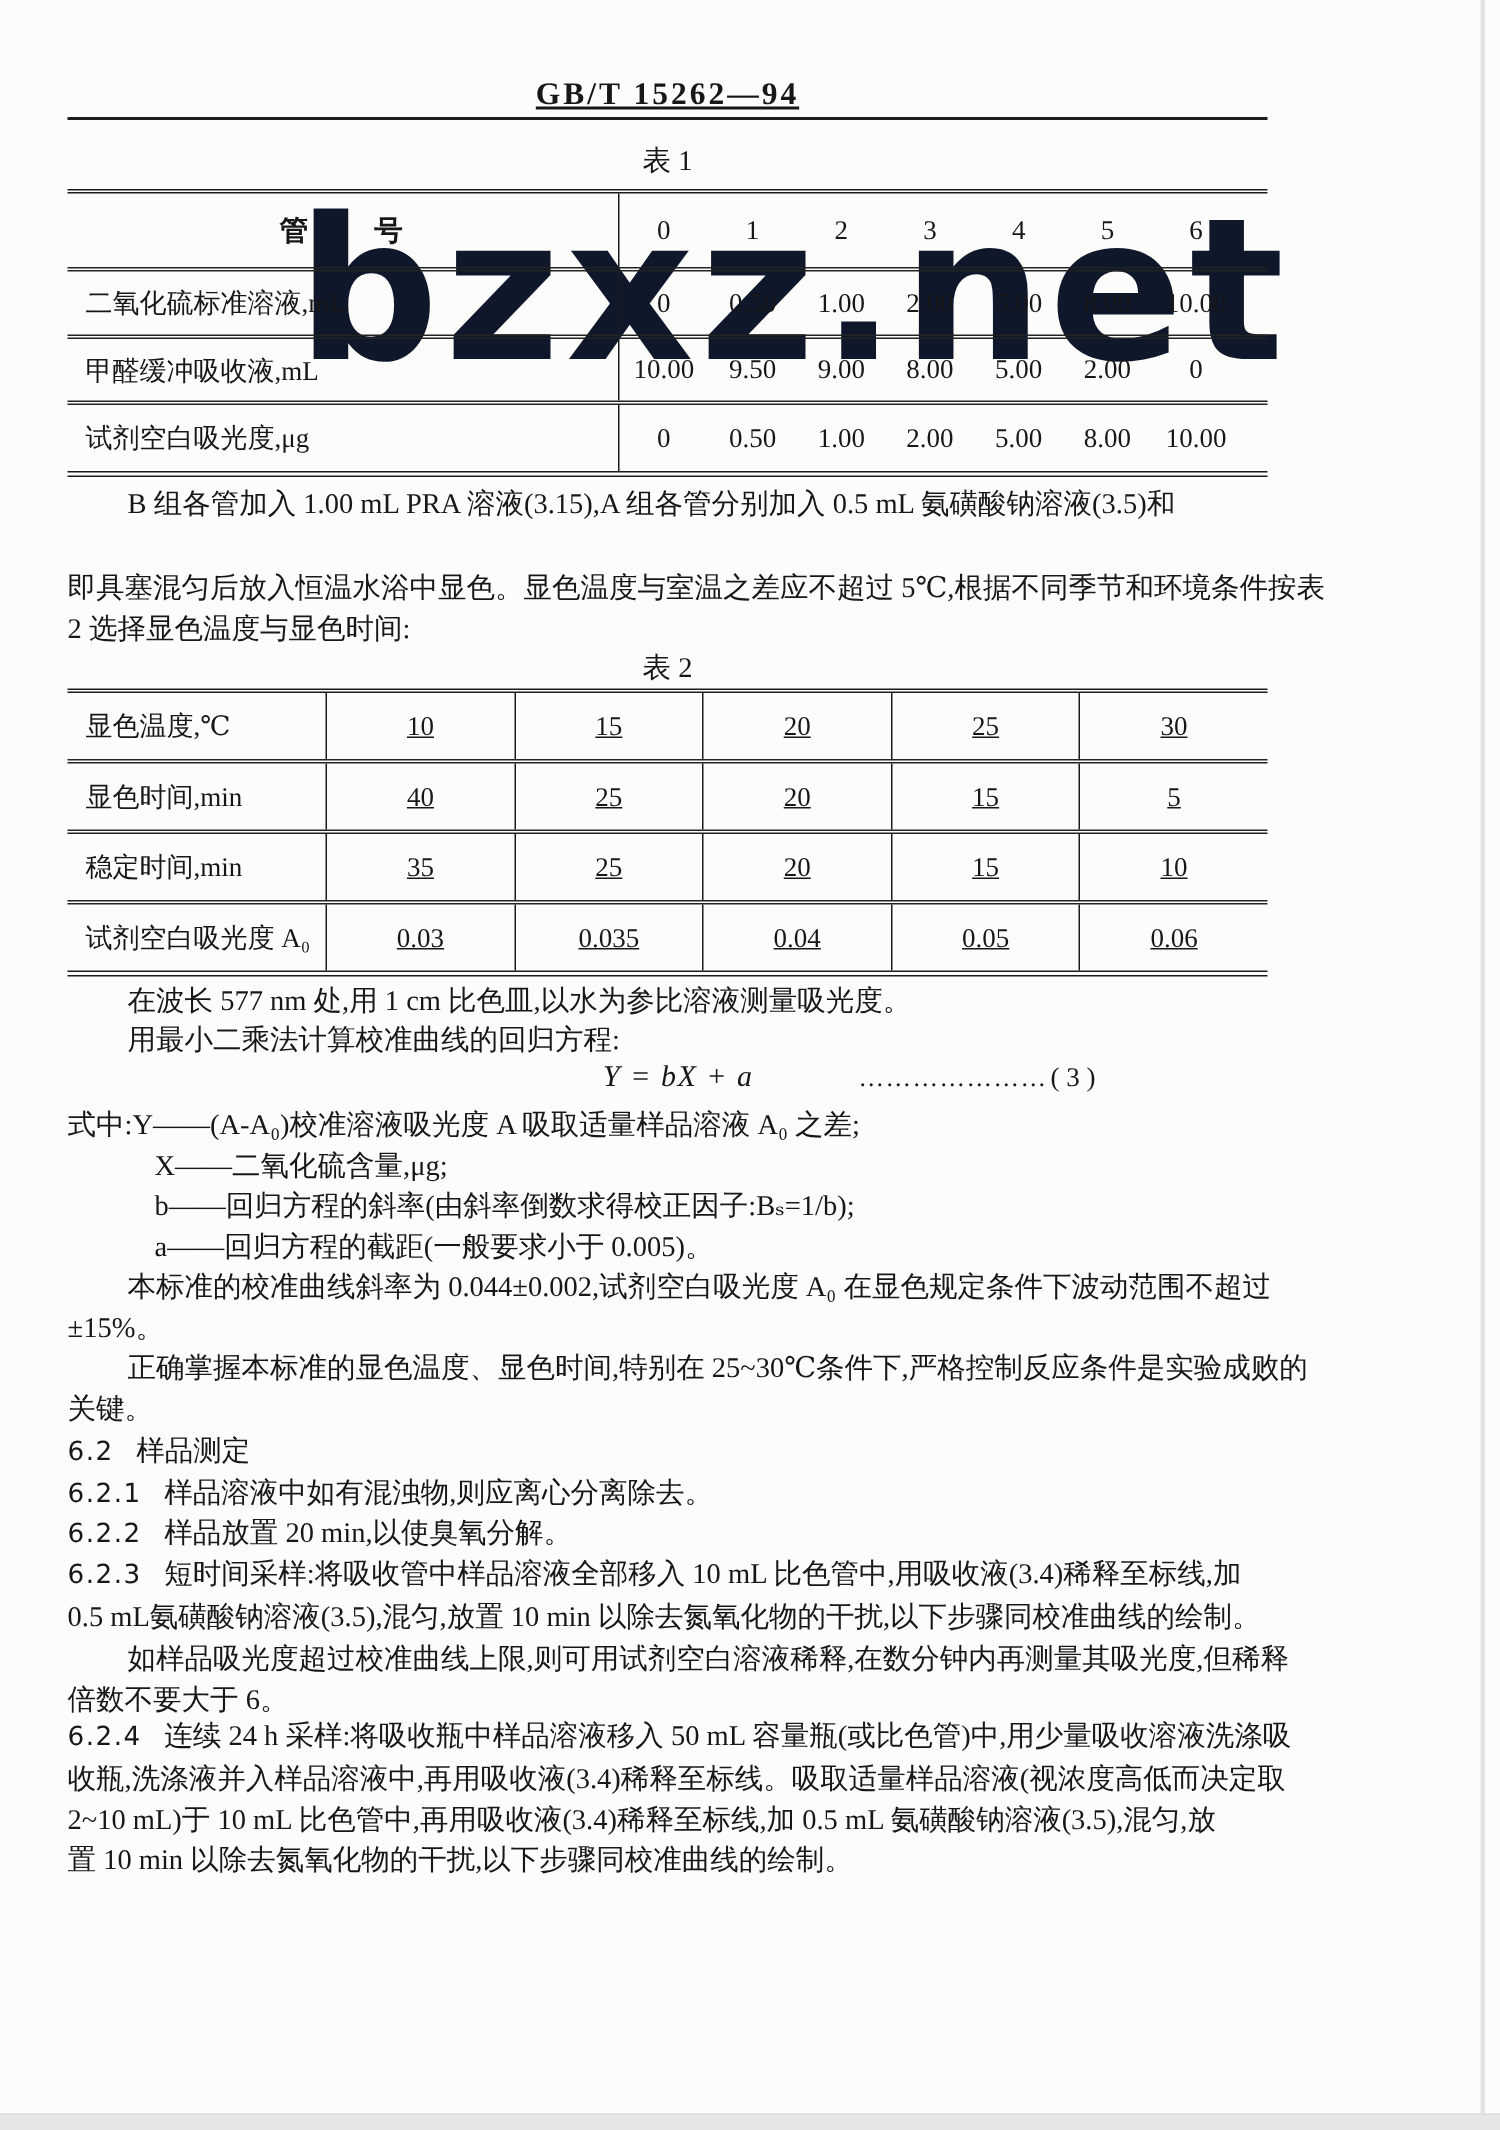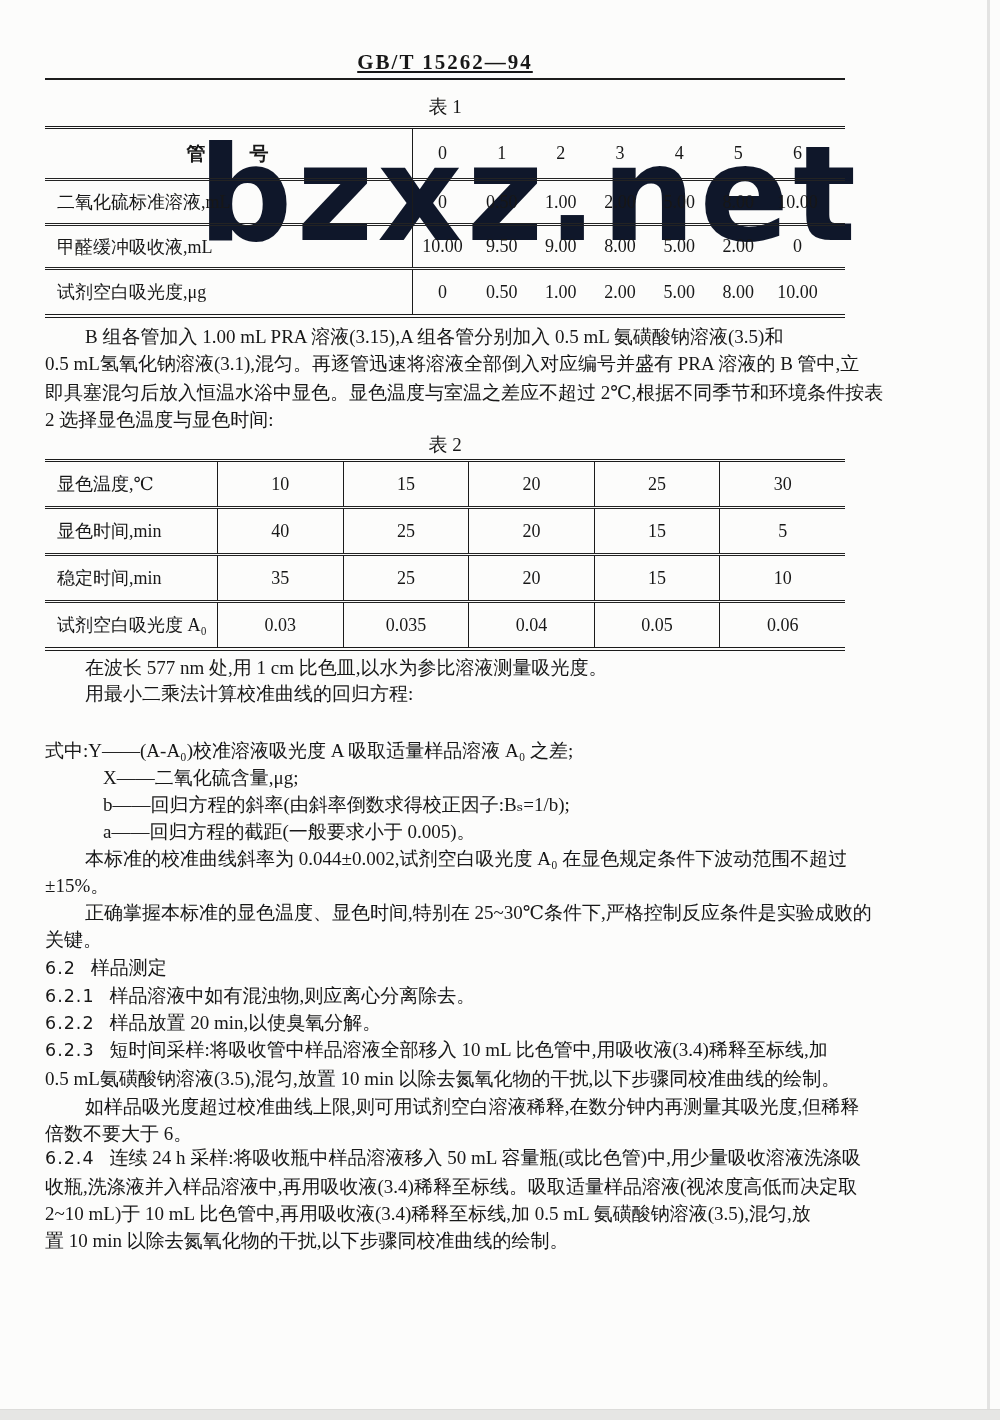--- a/index.html
+++ b/index.html
@@ -37,21 +37,21 @@
   .t1 .tvals{flex:1;display:flex;align-items:center;padding-right:18px;}
   .t1 .tvals span{flex:1;text-align:center;font-size:18px;}
   .t1 .head .tlab{justify-content:flex-start;padding-left:0;}
   .t1 .head .tlab b{width:100%;text-align:center;font-weight:700;letter-spacing:2px;font-size:19px;}
   .t1 .hrow{height:49px;}
   .t1 .drow1{height:42px;}
   .t1 .drow2{height:41px;}
   .t1 .drow3{height:44px;}
   .t2 .trow{height:44px;}
   .t2 .tlab{width:173px;}
-  .t2 .c{flex:1;display:flex;align-items:center;justify-content:center;font-size:18px;box-sizing:border-box;}
+  .t2 .c{flex:1;display:flex;align-items:center;justify-content:center;font-size:18px;box-sizing:border-box;text-decoration:underline;}
   .t2 .c + .c{border-left:1.5px solid #1b1b1b;}
 </style>
 </head>
 <body>
 
 <div class="page">
   <div class="wm">bzxz.net</div>
   <div class="edge-r"></div>
   <div class="edge-b"></div>
 
@@ -107,22 +107,21 @@
         <span>1.00</span>
         <span>2.00</span>
         <span>5.00</span>
         <span>8.00</span>
         <span>10.00</span>
       </div>
     </div>
   </div>
 
   <div class="line ind" style="top:325px">B 组各管加入 1.00 mL PRA 溶液(3.15),A 组各管分别加入 0.5 mL 氨磺酸钠溶液(3.5)和</div>
-  <div class="line" style="top:352px">0.5 mL氢氧化钠溶液(3.1),混匀。再逐管迅速将溶液全部倒入对应编号并盛有 PRA 溶液的 B 管中,立</div>
-  <div class="line" style="top:381px">即具塞混匀后放入恒温水浴中显色。显色温度与室温之差应不超过 2℃,根据不同季节和环境条件按表</div>
+  <div class="line" style="top:381px">即具塞混匀后放入恒温水浴中显色。显色温度与室温之差应不超过 5℃,根据不同季节和环境条件按表</div>
   <div class="line" style="top:408px">2 选择显色温度与显色时间:</div>
 
   <div class="caption" style="top:432px">表 2</div>
 
   <div class="tbl t2" style="top:459px">
     <div class="trow sep">
       <div class="tlab">显色温度,℃</div>
       <div class="c">10</div>
       <div class="c">15</div>
       <div class="c">20</div>
@@ -151,20 +150,25 @@
       <div class="c">0.035</div>
       <div class="c">0.04</div>
       <div class="c">0.05</div>
       <div class="c">0.06</div>
     </div>
   </div>
 
   <div class="line ind" style="top:656px">在波长 577 nm 处,用 1 cm 比色皿,以水为参比溶液测量吸光度。</div>
   <div class="line ind" style="top:682px">用最小二乘法计算校准曲线的回归方程:</div>
 
+  <div class="line eqline" style="top:707px">
+    <span class="eq">Y = bX + a</span>
+    <span class="eqdots">…………………</span>
+    <span class="eqno">( 3 )</span>
+  </div>
 
   <div class="line" style="top:739px">式中:Y——(A-A₀)校准溶液吸光度 A 吸取适量样品溶液 A₀ 之差;</div>
   <div class="line ind2" style="top:766px">X——二氧化硫含量,μg;</div>
   <div class="line ind2" style="top:793px">b——回归方程的斜率(由斜率倒数求得校正因子:Bₛ=1/b);</div>
   <div class="line ind2" style="top:820px">a——回归方程的截距(一般要求小于 0.005)。</div>
 
   <div class="line ind" style="top:847px">本标准的校准曲线斜率为 0.044±0.002,试剂空白吸光度 A₀ 在显色规定条件下波动范围不超过</div>
   <div class="line" style="top:874px">±15%。</div>
   <div class="line ind" style="top:901px">正确掌握本标准的显色温度、显色时间,特别在 25~30℃条件下,严格控制反应条件是实验成败的</div>
   <div class="line" style="top:928px">关键。</div>

